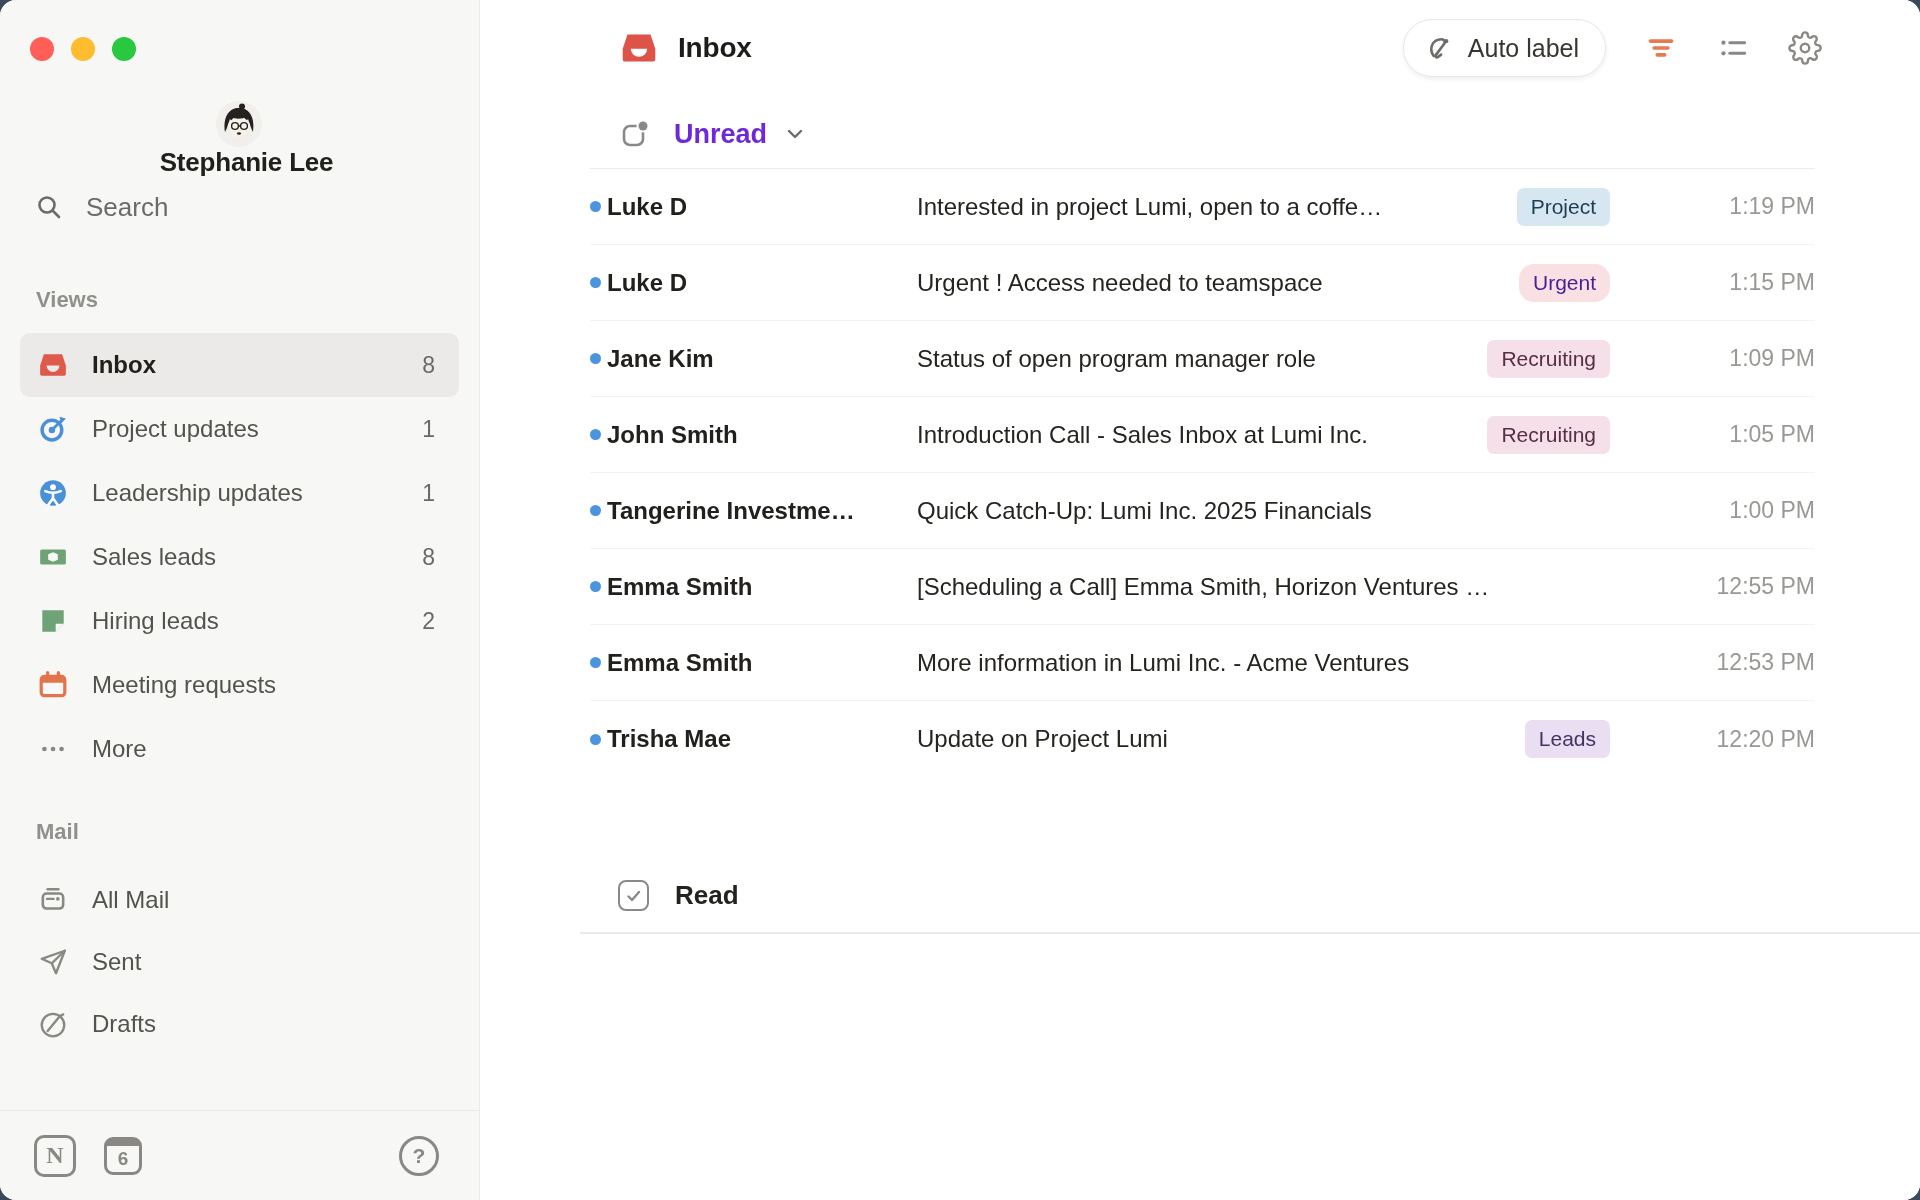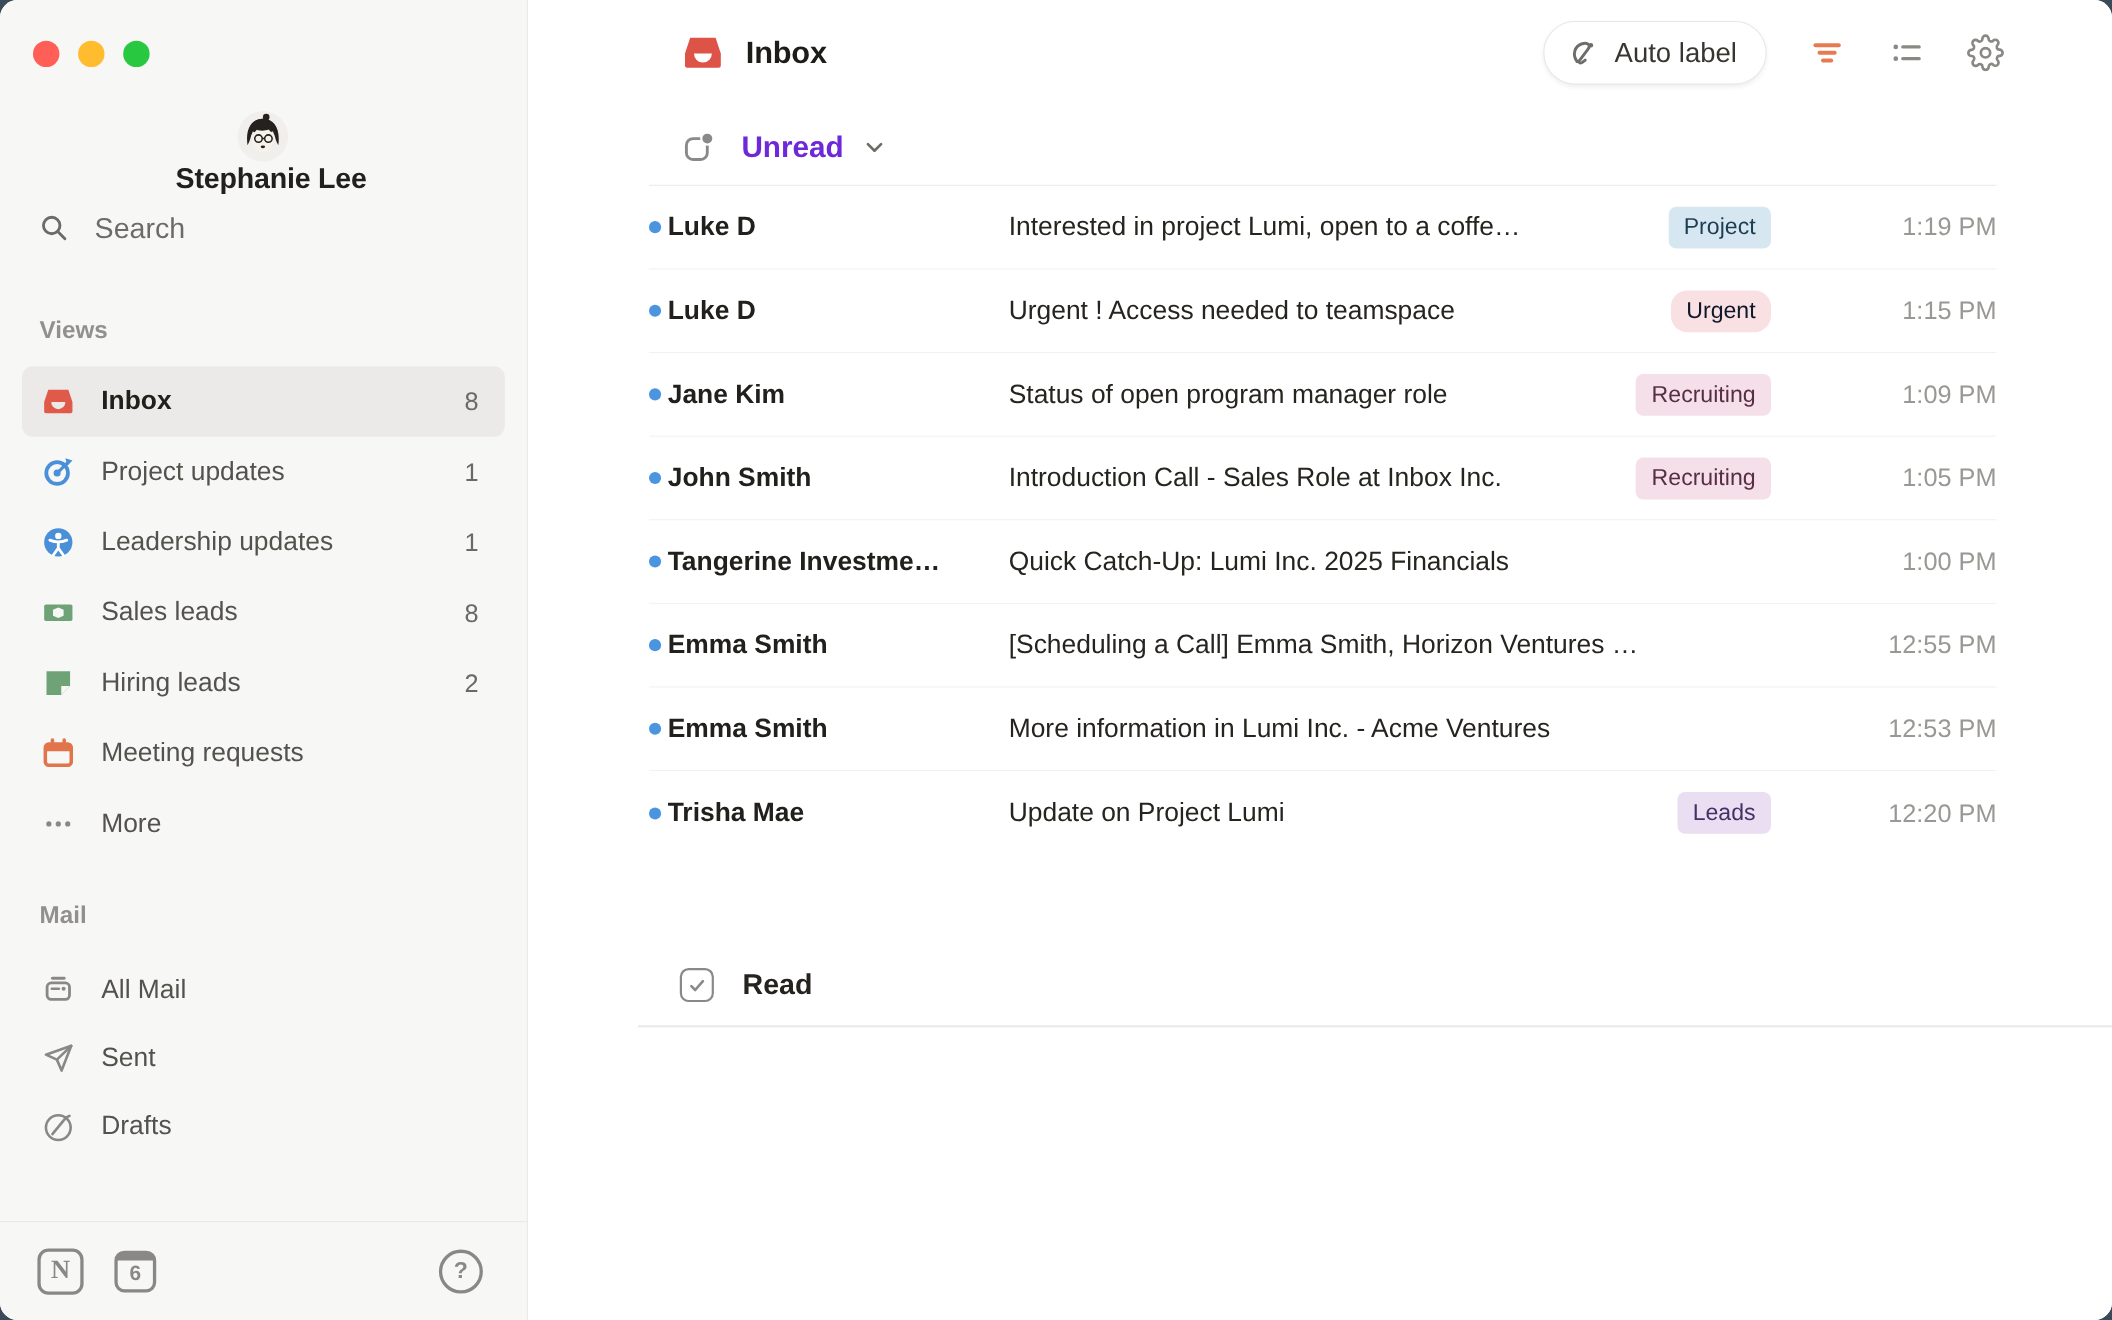--- a/index.html
+++ b/index.html
@@ -61,21 +61,21 @@
 
   .email-list { margin:0 105px 0 110px; }
   .email-row { height:76px; display:flex; align-items:center; border-bottom:1px solid #f2f2f1; cursor:pointer; }
   .email-row:last-child { border-bottom:none; }
   .row-dot { width:11px; height:11px; border-radius:50%; background:#4a94e0; flex:none; }
   .sender { margin-left:6px; width:310px; flex:none; font-size:24px; font-weight:700; color:#21201c; white-space:nowrap; overflow:hidden; }
   .subject { flex:1; min-width:0; font-size:24px; color:#26241f; white-space:nowrap; overflow:hidden; text-overflow:ellipsis; }
   .pill { flex:none; margin-left:20px; font-size:21px; padding:7px 14px; border-radius:7px; white-space:nowrap; }
   .pill:empty { display:none; }
   .pill.blue   { background:#d7e7f1; color:#1d3d52; }
-  .pill.red    { background:#f8e0e3; color:#0f172a;border-radius:15px; }
+  .pill.red    { background:#f8e0e3; color:#4c1d95;border-radius:15px; }
   .pill.pink   { background:#f5dfe9; color:#572e44; }
   .pill.purple { background:#e9def2; color:#463164; }
   .time { width:205px; flex:none; text-align:right; font-size:23px; color:#9a9894; white-space:nowrap; }
 
   .read-row { display:flex; align-items:center; margin:96px 0 0 138px; height:45px; }
   .read-checkbox { width:31px; height:31px; border:2.6px solid #8b8987; border-radius:8px; display:grid; place-items:center; cursor:pointer; }
   .read-label { margin-left:26px; font-size:26px; font-weight:700; color:#25231e; }
   .read-divider { height:2px; background:#eaeae9; margin:14px 0 0 100px; }
 
   svg { display:block; }
@@ -314,21 +314,21 @@
         <div class="email-row">
           <span class="row-dot"></span>
           <span class="sender">Jane Kim</span>
           <span class="subject">Status of open program manager role</span>
           <span class="pill pink">Recruiting</span>
           <span class="time">1:09 PM</span>
         </div>
         <div class="email-row">
           <span class="row-dot"></span>
           <span class="sender">John Smith</span>
-          <span class="subject">Introduction Call - Sales Role at Inbox Inc.</span>
+          <span class="subject">Introduction Call - Sales Inbox at Lumi Inc.</span>
           <span class="pill pink">Recruiting</span>
           <span class="time">1:05 PM</span>
         </div>
         <div class="email-row">
           <span class="row-dot"></span>
           <span class="sender">Tangerine Investme…</span>
           <span class="subject">Quick Catch-Up: Lumi Inc. 2025 Financials</span>
           <span class="time">1:00 PM</span>
         </div>
         <div class="email-row">

